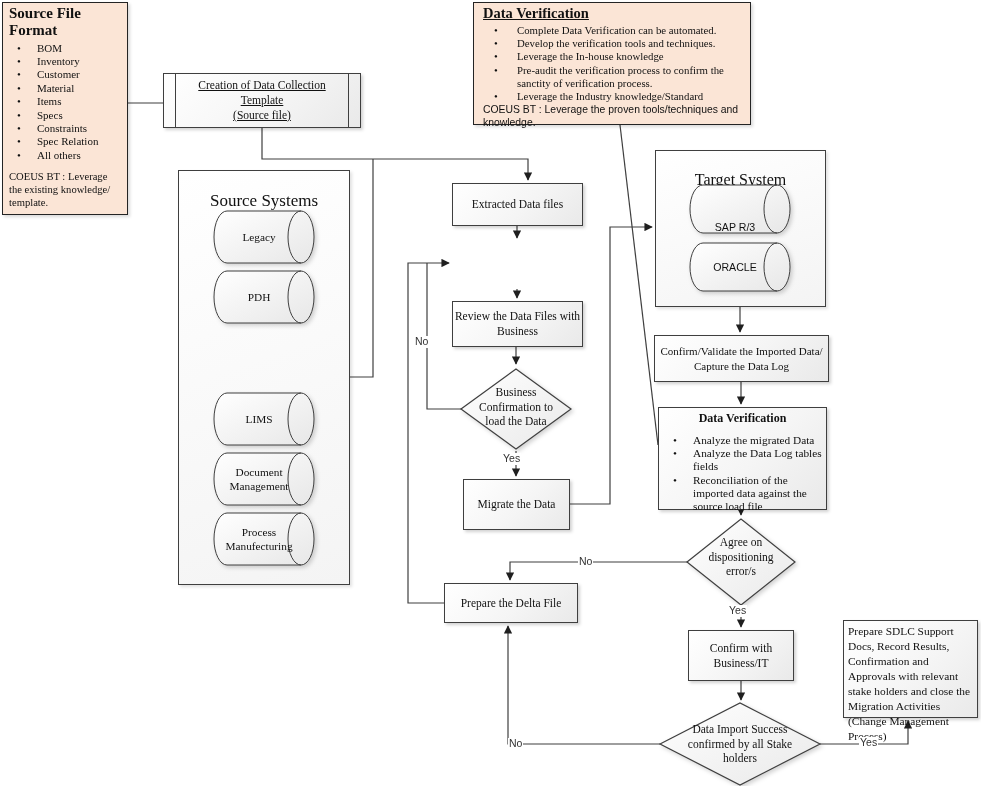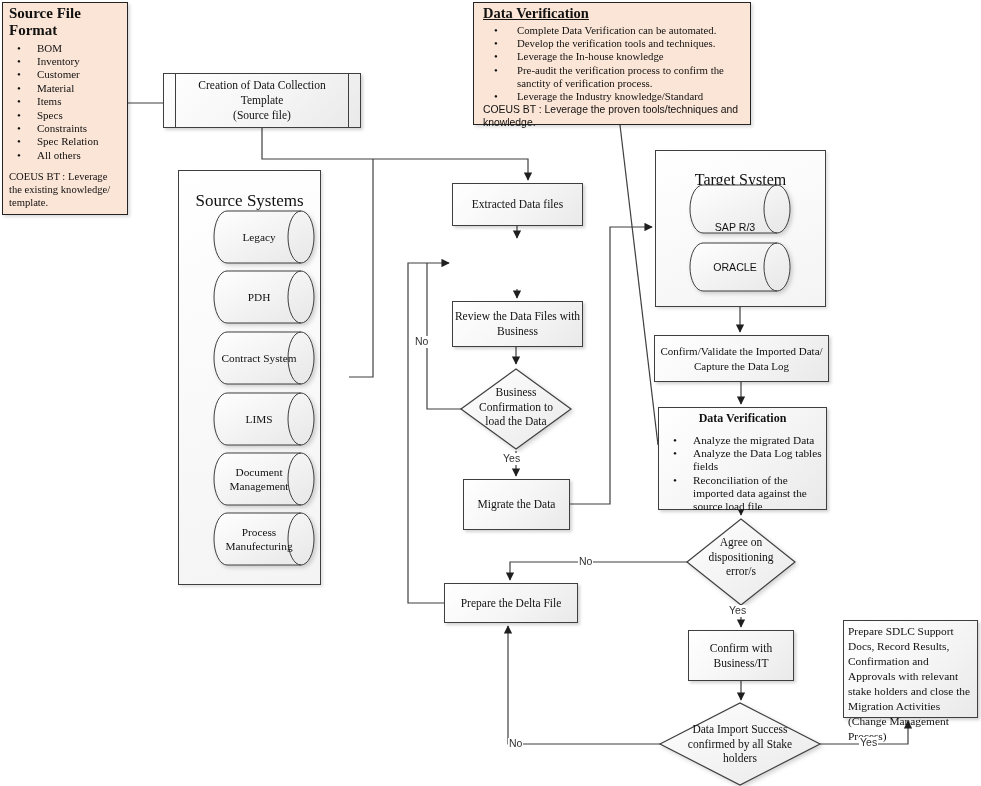--- a/index.html
+++ b/index.html
@@ -49,21 +49,21 @@
   #note-dv ul.bullets { font-size:10.8px; }
   #note-dv ul.bullets li { padding-left:34px; }
   #note-dv ul.bullets li::before { left:11px; }
   #note-dv .note-footer { font-family:"Liberation Sans","DejaVu Sans",sans-serif; font-size:10.4px; line-height:1.25; }
 
   
   .groupbox {
     background:linear-gradient(160deg,#ffffff 0%,#f4f4f4 100%);
     border:1px solid #3f3f3f; box-shadow:2px 2px 3px rgba(0,0,0,0.12);
   }
-  #src-sys { left:178px; top:170px; width:143px; height:415px; }
+  #src-sys { left:178px; top:170px; width:172px; height:415px; }
   #tgt-sys { left:655px; top:150px; width:171px; height:157px; }
   .group-title { text-align:center; font-size:17px; margin-top:20px; }
   #tgt-sys .group-title { font-size:16px; }
 
   
   .cyl { position:absolute; width:102px; height:54px; }
   .cyl svg { position:absolute; left:0; top:0; filter:drop-shadow(2px 2px 2px rgba(0,0,0,0.18)); }
   .cyl .cyl-label {
     position:absolute; left:4px; top:0; width:84px; height:54px;
     display:flex; flex-direction:column; align-items:center; justify-content:center;
@@ -170,21 +170,21 @@
         <li>Complete Data Verification can be automated.</li>
         <li>Develop the verification tools and techniques.</li>
         <li>Leverage the In-house knowledge</li>
         <li>Pre-audit the verification process to confirm the sanctity of verification process.</li>
         <li>Leverage the Industry knowledge/Standard</li>
       </ul>
     <div class="note-footer">COEUS BT : Leverage the proven tools/techniques and knowledge.</div>
   </div>
 
   <div class="node pbox predef" style="left:163px; top:73px; width:198px; height:55px;">
-    <div style="width:170px;">
+    <div style="width:170px;text-decoration:underline;">
         <div>Creation of Data Collection Template</div>
         <div>(Source file)</div>
       </div>
   </div>
 
   <div class="node groupbox" id="src-sys">
     <div class="group-title">Source Systems</div>
     <div class="cyl" style="left:34px; top:39px;">
       <svg width="102" height="54" viewBox="0 0 102 54">
         <path d="M14,1 H88 A13,26 0 0 1 88,53 H14 A13,26 0 0 1 14,1 Z" fill="url(#cylgrad)" stroke="#3f3f3f" stroke-width="1"></path>
@@ -194,29 +194,20 @@
           <div>Legacy</div>
         </div>
     </div>
     <div class="cyl" style="left:34px; top:99px;">
       <svg width="102" height="54" viewBox="0 0 102 54">
         <path d="M14,1 H88 A13,26 0 0 1 88,53 H14 A13,26 0 0 1 14,1 Z" fill="url(#cylgrad)" stroke="#3f3f3f" stroke-width="1"></path>
         <path d="M88,1 A13,26 0 0 0 88,53" fill="none" stroke="#3f3f3f" stroke-width="1"></path>
       </svg>
       <div class="cyl-label">
           <div>PDH</div>
-        </div>
-    </div>
-    <div class="cyl" style="left:34px; top:160px;">
-      <svg width="102" height="54" viewBox="0 0 102 54">
-        <path d="M14,1 H88 A13,26 0 0 1 88,53 H14 A13,26 0 0 1 14,1 Z" fill="url(#cylgrad)" stroke="#3f3f3f" stroke-width="1"></path>
-        <path d="M88,1 A13,26 0 0 0 88,53" fill="none" stroke="#3f3f3f" stroke-width="1"></path>
-      </svg>
-      <div class="cyl-label">
-          <div>Contract System</div>
         </div>
     </div>
     <div class="cyl" style="left:34px; top:221px;">
       <svg width="102" height="54" viewBox="0 0 102 54">
         <path d="M14,1 H88 A13,26 0 0 1 88,53 H14 A13,26 0 0 1 14,1 Z" fill="url(#cylgrad)" stroke="#3f3f3f" stroke-width="1"></path>
         <path d="M88,1 A13,26 0 0 0 88,53" fill="none" stroke="#3f3f3f" stroke-width="1"></path>
       </svg>
       <div class="cyl-label">
           <div>LIMS</div>
         </div>

